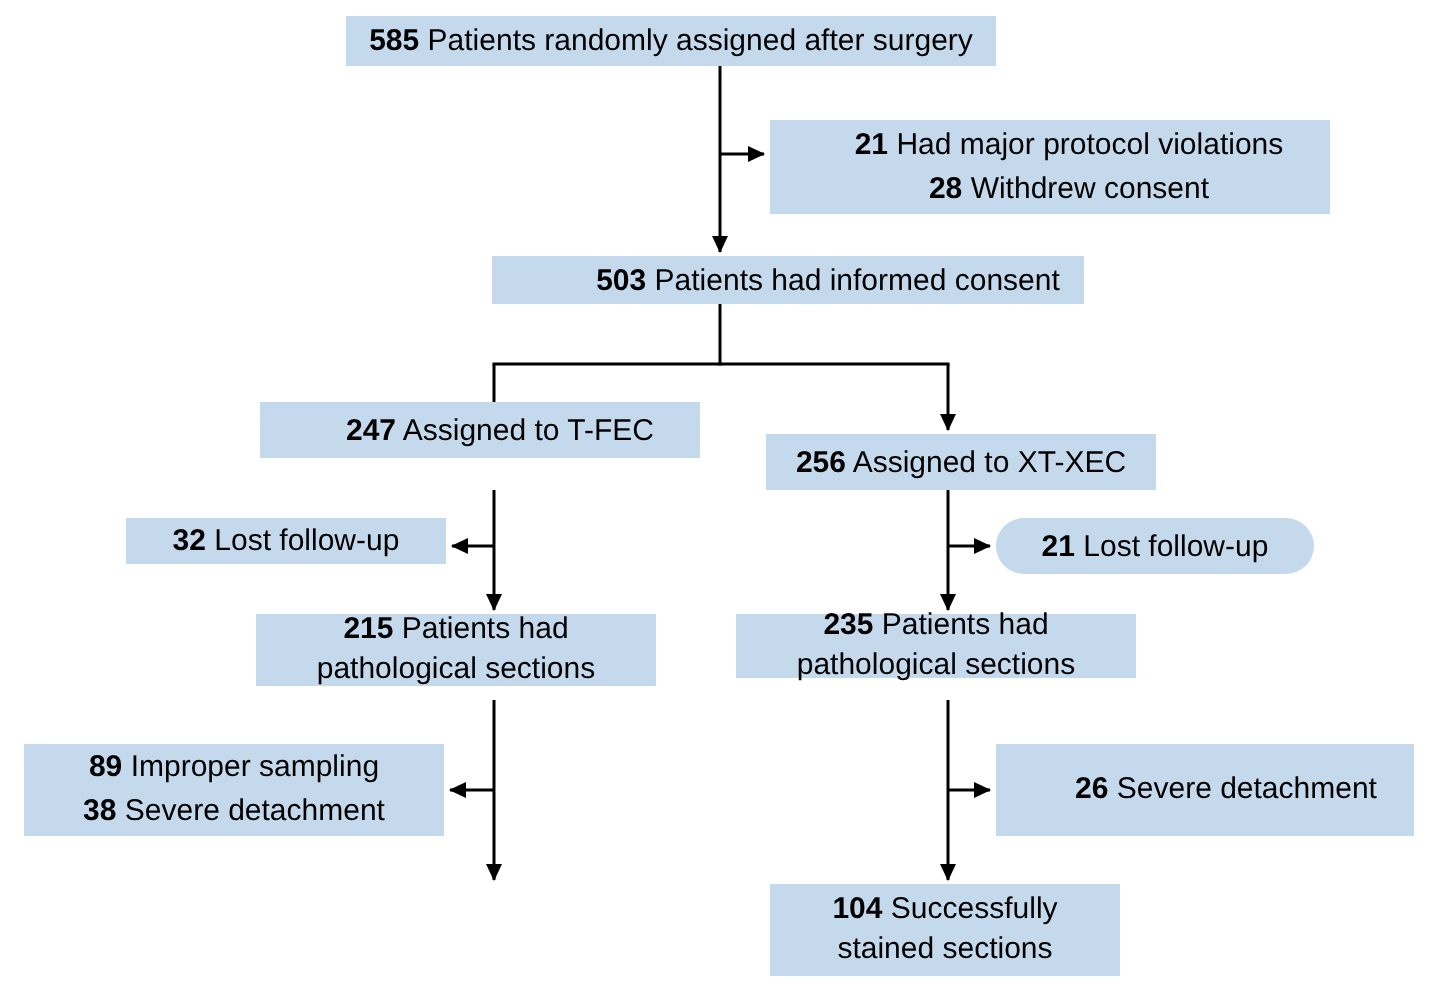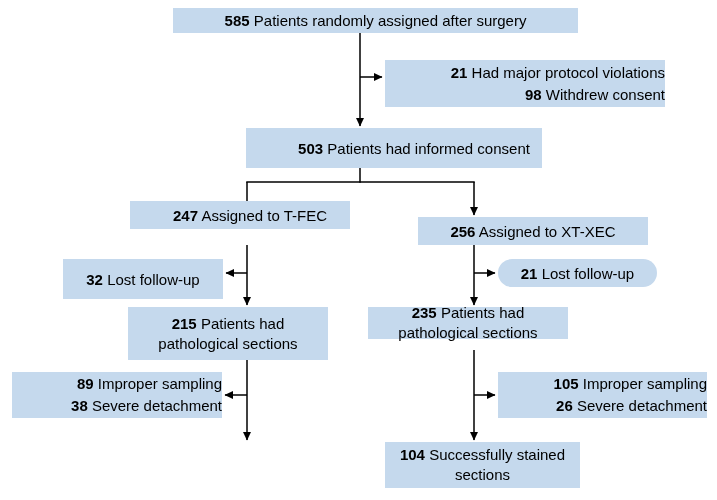--- a/index.html
+++ b/index.html
@@ -14,21 +14,21 @@
   }
   .box{
     position:absolute;
     background:#c5d9ed;
     box-sizing:border-box;
     display:flex;
     flex-direction:column;
     justify-content:center;
   }
   .box.center{align-items:center;text-align:center;}
-  .box.leftalign{align-items:flex-end;text-align:left;}
+  .box.leftalign{align-items:center;text-align:left;}
   .oneline{white-space:nowrap;}
   .wrapline{line-height:20px;padding:0 5px;}
   .exline{line-height:22px;white-space:nowrap;}
   b{font-weight:700;}
   svg.connectors{position:absolute;left:0;top:0;width:717px;height:500px;}
 </style>
 </head>
 <body>
 
 <div class="stage">
@@ -50,65 +50,64 @@
       <path d="M247 273 L226 273" marker-end="url(#ah)"></path>
       <path d="M474 245 L474 305" marker-end="url(#ah)"></path>
       <path d="M474 273 L495 273" marker-end="url(#ah)"></path>
       <path d="M247 350 L247 440" marker-end="url(#ah)"></path>
       <path d="M247 395 L225 395" marker-end="url(#ah)"></path>
       <path d="M474 350 L474 440" marker-end="url(#ah)"></path>
       <path d="M474 395 L495 395" marker-end="url(#ah)"></path>
     </g>
   </svg>
 
-  <div class="box center" style="left:173px;top:8px;width:405px;height:25px;">
+  <div class="box center" style="left:173px;top:8px;width:325px;height:25px;">
     <span class="oneline"><b>585</b> <span>Patients randomly assigned after surgery</span></span>
   </div>
 
   <div class="box leftalign" style="left:385px;top:60px;width:280px;height:47px;padding-left:19px;">
     <div class="exline"><b>21</b> <span>Had major protocol violations</span></div>
-    <div class="exline"><b>98</b> <span>Withdrew consent</span></div>
+    <div class="exline"><b>28</b> <span>Withdrew consent</span></div>
   </div>
 
-  <div class="box center" style="left:246px;top:128px;width:296px;height:40px;padding-left:40px;">
+  <div class="box center" style="left:246px;top:128px;width:296px;height:24px;padding-left:40px;">
     <span class="oneline"><b>503</b> <span>Patients had informed consent</span></span>
   </div>
 
   <div class="box center" style="left:130px;top:201px;width:220px;height:28px;padding-left:20px;">
     <span class="oneline"><b>247</b> <span>Assigned to T-FEC</span></span>
   </div>
 
-  <div class="box center" style="left:383px;top:217px;width:230px;height:28px;margin-left:35px;">
+  <div class="box center" style="left:383px;top:217px;width:195px;height:28px;">
     <span class="oneline"><b>256</b> <span>Assigned to XT-XEC</span></span>
   </div>
 
-  <div class="box center" style="left:63px;top:259px;width:160px;height:40px;">
+  <div class="box center" style="left:63px;top:259px;width:160px;height:23px;">
     <span class="oneline"><b>32</b> <span>Lost follow-up</span></span>
   </div>
 
   <div class="box center" style="left:498px;top:259px;width:159px;height:28px;border-radius:14px;">
     <span class="oneline"><b>21</b> <span>Lost follow-up</span></span>
   </div>
 
-  <div class="box center" style="left:128px;top:307px;width:200px;height:53px;">
+  <div class="box center" style="left:128px;top:307px;width:200px;height:36px;">
     <span class="wrapline"><b>215</b> <span>Patients had pathological sections</span></span>
   </div>
 
   <div class="box center" style="left:368px;top:307px;width:200px;height:32px;">
     <span class="wrapline"><b>235</b> <span>Patients had pathological sections</span></span>
   </div>
 
   <div class="box leftalign" style="left:12px;top:372px;width:210px;height:46px;">
     <div class="exline"><b>89</b> <span>Improper sampling</span></div>
     <div class="exline"><b>38</b> <span>Severe detachment</span></div>
   </div>
 
   <div class="box leftalign" style="left:498px;top:372px;width:209px;height:46px;padding-left:21px;">
-    <div class="exline"><b>105</b> <span>Improper sampling</span></div>
     <div class="exline"><b>26</b> <span>Severe detachment</span></div>
   </div>
 
 
-  <div class="box center" style="left:385px;top:442px;width:195px;height:46px;">
+  <div class="box center" style="left:385px;top:442px;width:175px;height:46px;">
     <span class="wrapline"><b>104</b> <span>Successfully stained sections</span></span>
   </div>
 
 </div>
 
 </body></html>

